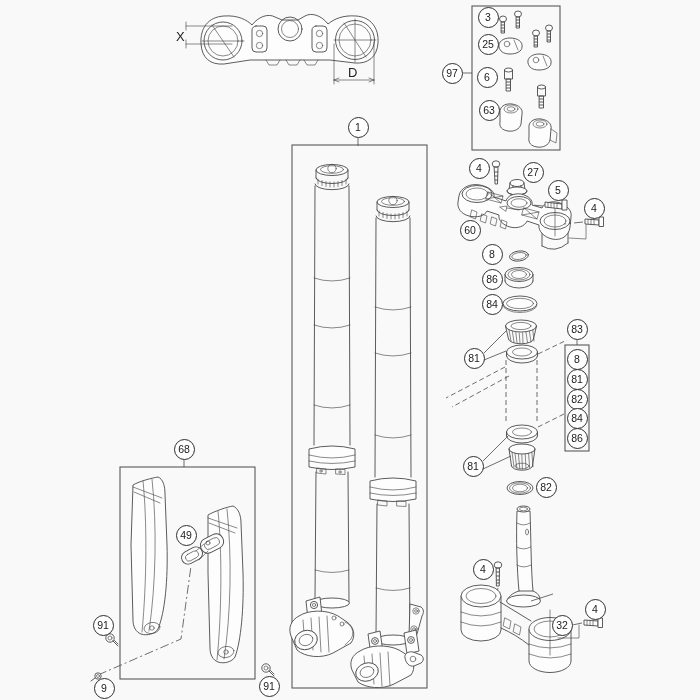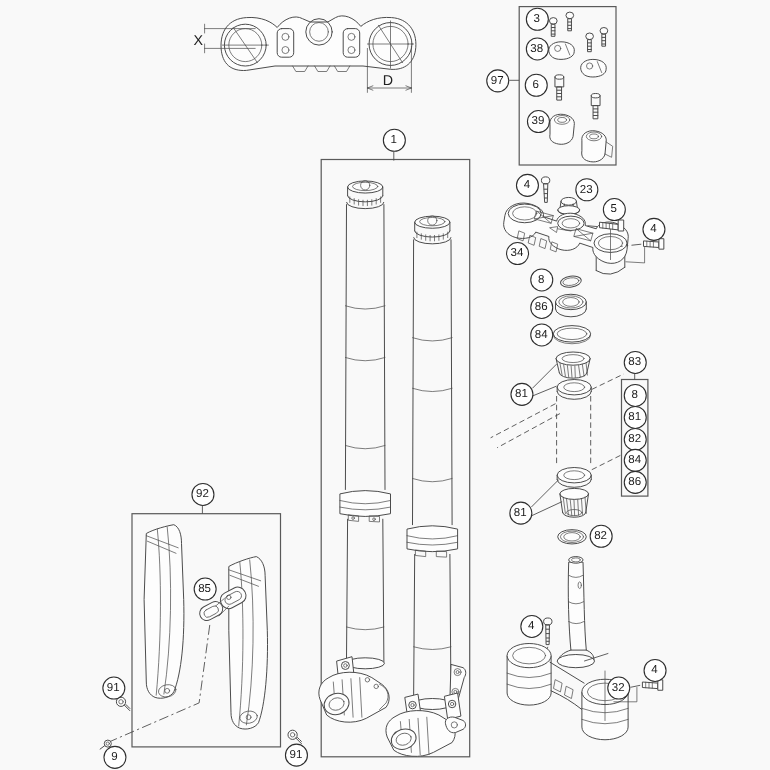--- a/index.html
+++ b/index.html
@@ -320,42 +320,42 @@
     <path class="ldr" d="M553,594 L531,601"></path>
   </g>
 </svg>
 
 <div class="dim" style="left:176px;top:29px;">X</div>
 <div class="dim" style="left:348px;top:65px;">D</div>
 
 <div class="callout" style="left:347.5px;top:116.5px;">1</div>
 <div class="callout" style="left:441.5px;top:62.5px;text-align:right;">97</div>
 <div class="callout" style="left:477.5px;top:6.5px;">3</div>
-<div class="callout" style="left:477.5px;top:33.5px;">38</div>
+<div class="callout" style="left:477.5px;top:33.5px;">25</div>
 <div class="callout" style="left:476.5px;top:66.5px;">6</div>
-<div class="callout" style="left:478.5px;top:99.5px;">39</div>
+<div class="callout" style="left:478.5px;top:99.5px;">63</div>
 <div class="callout" style="left:468.5px;top:157.5px;">4</div>
-<div class="callout" style="left:522.5px;top:161.5px;">23</div>
+<div class="callout" style="left:522.5px;top:161.5px;">27</div>
 <div class="callout" style="left:547.5px;top:179.5px;">5</div>
 <div class="callout" style="left:583.5px;top:197.5px;">4</div>
-<div class="callout" style="left:459.5px;top:219.5px;">34</div>
+<div class="callout" style="left:459.5px;top:219.5px;">60</div>
 <div class="callout" style="left:481.5px;top:243.5px;">8</div>
 <div class="callout" style="left:481.5px;top:268.5px;">86</div>
 <div class="callout" style="left:481.5px;top:293.5px;">84</div>
 <div class="callout" style="left:566.5px;top:318.5px;">83</div>
 <div class="callout" style="left:566.5px;top:348.5px;">8</div>
 <div class="callout" style="left:566.5px;top:368.5px;">81</div>
 <div class="callout" style="left:566.5px;top:388.5px;">82</div>
 <div class="callout" style="left:566.5px;top:407.5px;">84</div>
 <div class="callout" style="left:566.5px;top:427.5px;">86</div>
 <div class="callout" style="left:463.5px;top:347.5px;">81</div>
 <div class="callout" style="left:462.5px;top:455.5px;">81</div>
 <div class="callout" style="left:535.5px;top:476.5px;">82</div>
 <div class="callout" style="left:472.5px;top:558.5px;">4</div>
 <div class="callout" style="left:551.5px;top:576.5px;margin-top:38px;">32</div>
 <div class="callout" style="left:584.5px;top:598.5px;">4</div>
-<div class="callout" style="left:173.5px;top:438.5px;">92</div>
-<div class="callout" style="left:175.5px;top:524.5px;">85</div>
+<div class="callout" style="left:173.5px;top:438.5px;">68</div>
+<div class="callout" style="left:175.5px;top:524.5px;">49</div>
 <div class="callout" style="left:92.5px;top:614.5px;">91</div>
 <div class="callout" style="left:93.5px;top:678px;">9</div>
 <div class="callout" style="left:258.5px;top:675.5px;">91</div>
 
 </div>
 
 </body></html>

